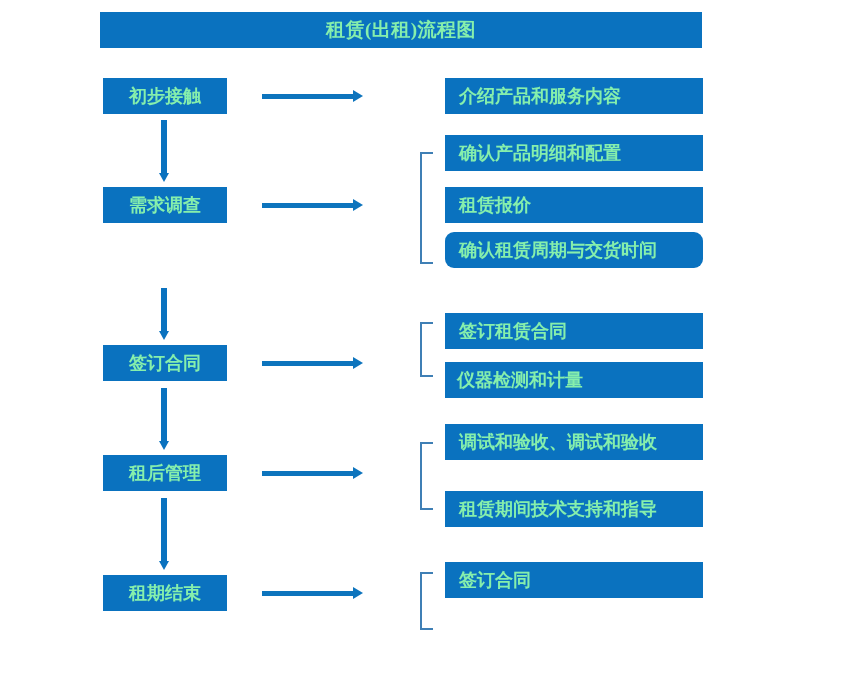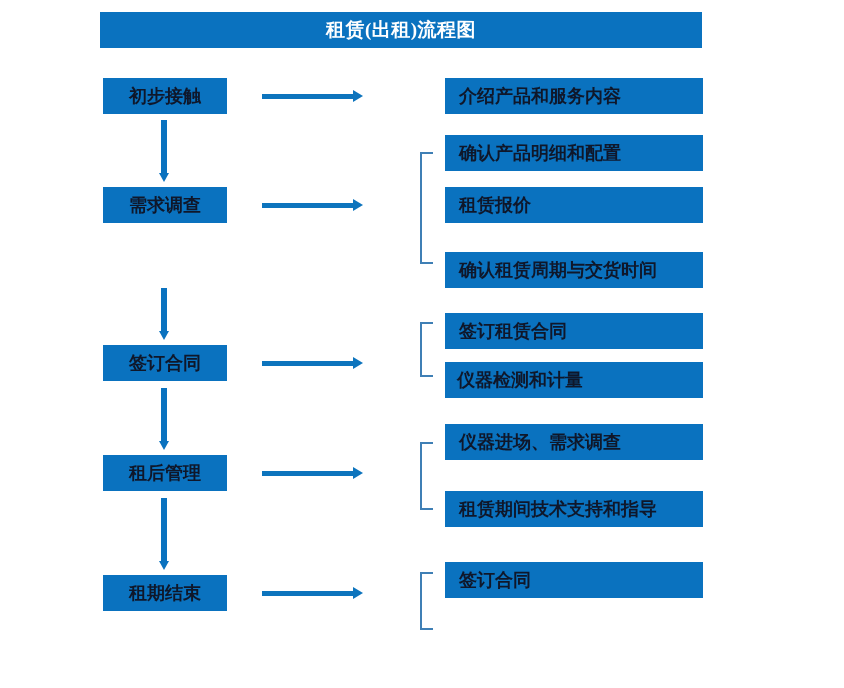--- a/index.html
+++ b/index.html
@@ -17,32 +17,32 @@
     background: #ffffff;
     overflow: hidden;
   }
   .title-bar {
     position: absolute;
     left: 100px;
     top: 12px;
     width: 602px;
     height: 36px;
     background: #0a72bf;
-    color: #ffffff;
+    color: #86efac;
     font-size: 19px;
     font-weight: bold;
     display: flex;
     align-items: center;
     justify-content: center;
     letter-spacing: 0.5px;
   }
   .box {
     position: absolute;
     background: #0a72bf;
-    color: #0f172a;
+    color: #86efac;
     font-size: 18px;
     font-weight: bold;
     display: flex;
     align-items: center;
     box-sizing: border-box;
   }
   .box.left {
     width: 124px;
     height: 36px;
     left: 103px;
@@ -184,26 +184,26 @@
   <div class="bracket" style="top:442px; height:68px;"></div>
 
   <div class="bracket" style="top:572px; height:58px;"></div>
 
   <div class="box right" style="top:78px;font-family:Liberation Serif, serif;">介绍产品和服务内容</div>
 
   <div class="box right" style="top:135px;">确认产品明细和配置</div>
 
   <div class="box right" style="top:187px;">租赁报价</div>
 
-  <div class="box right" style="top:252px;">确认租赁周期与交货时间</div>
+  <div class="box right" style="top:232px;border-radius:9px;">确认租赁周期与交货时间</div>
 
   <div class="box right" style="top:313px;">签订租赁合同</div>
 
   <div class="box right" style="top:362px;padding-left:12px;">仪器检测和计量</div>
 
-  <div class="box right" style="top:424px;">仪器进场、需求调查</div>
+  <div class="box right" style="top:424px;">调试和验收、调试和验收</div>
 
   <div class="box right" style="top:491px;">租赁期间技术支持和指导</div>
 
   <div class="box right" style="top:562px;">签订合同</div>
 
 
 </div>
 
 </body></html>

